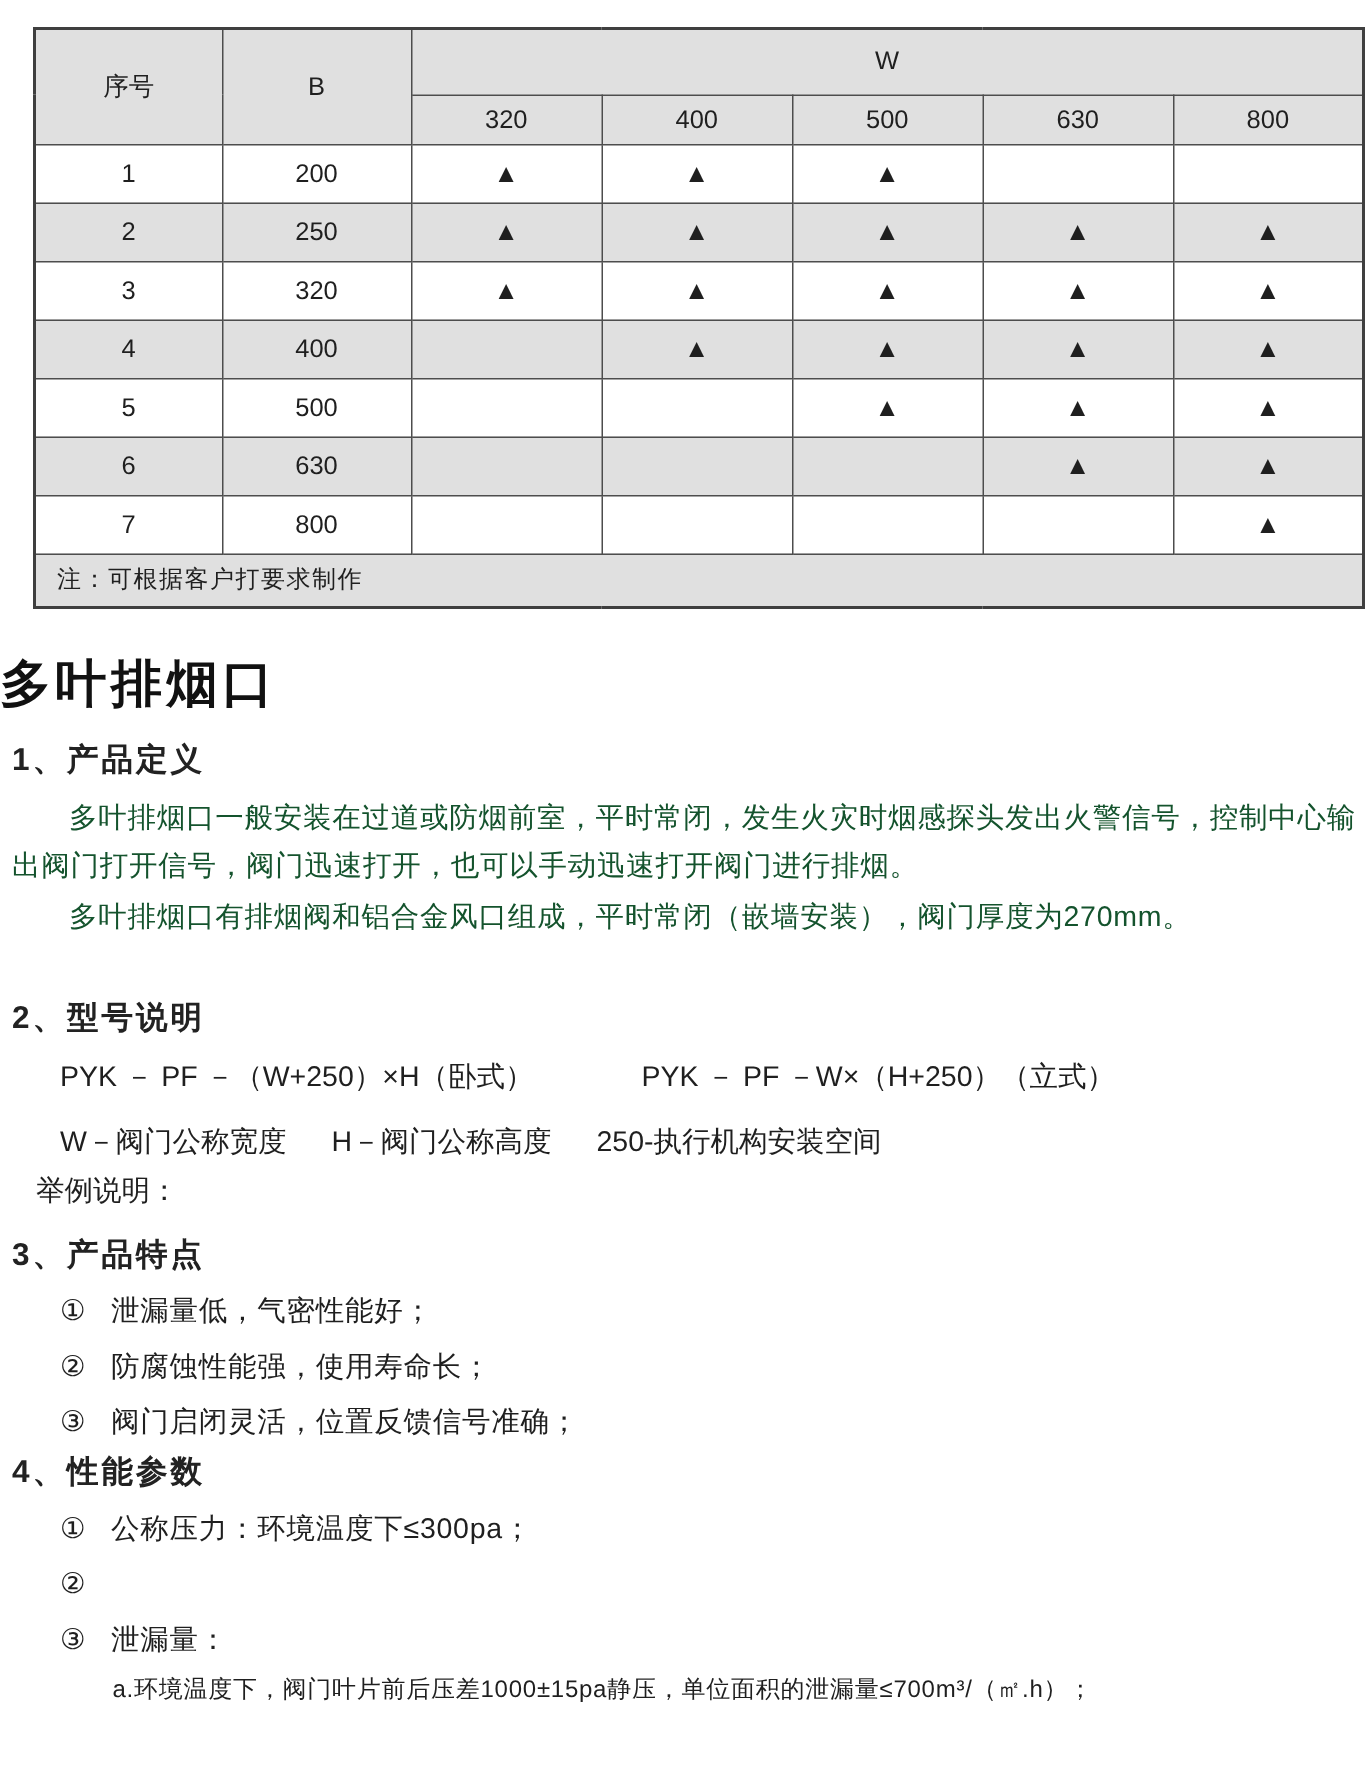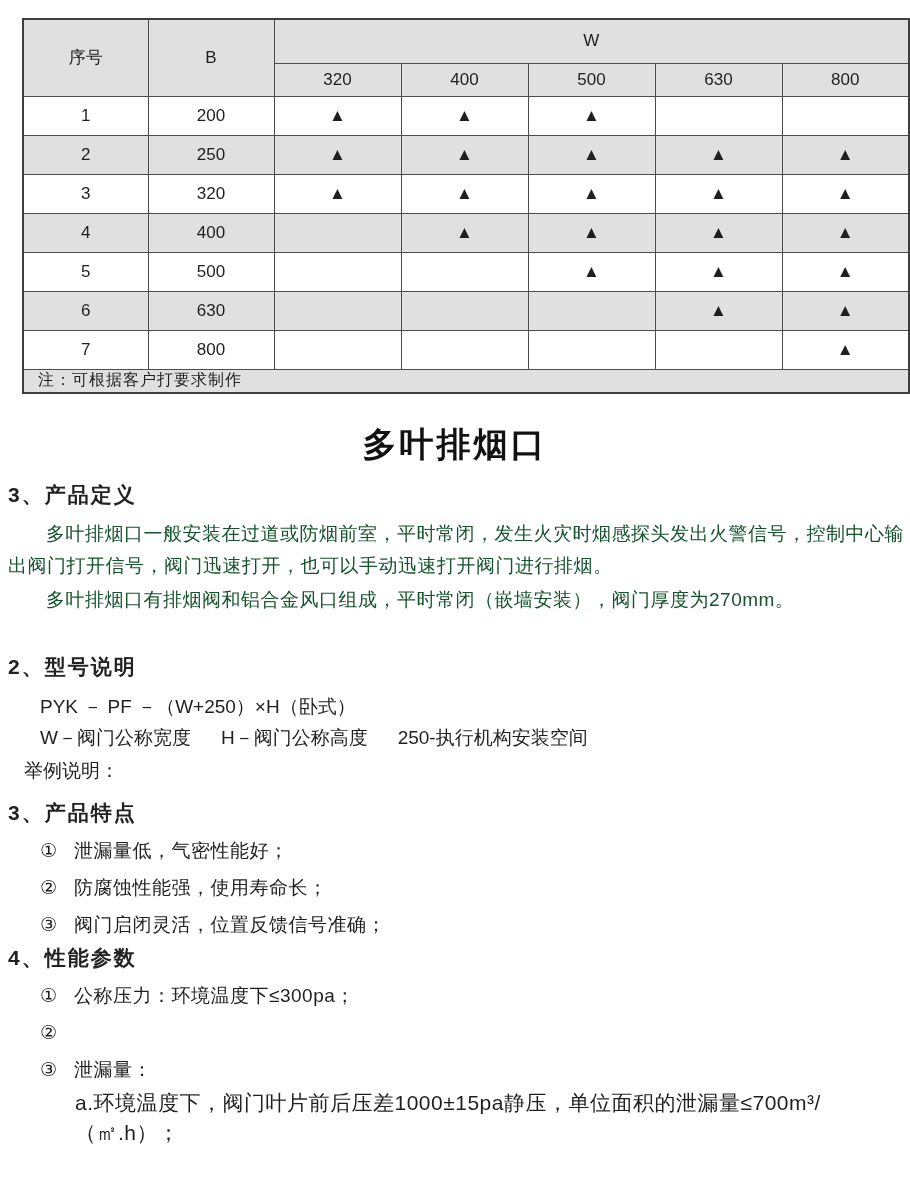--- a/index.html
+++ b/index.html
@@ -23,28 +23,28 @@
   }
   table.spec col.c-serial { width:125px; }
   table.spec col.c-b      { width:126px; }
   table.spec col.c-w      { width:127px; }
   tr.h-top th { height:44px; background:#e0e0e0; }
   tr.h-sub th { height:33px; background:#e0e0e0; }
   th.span2 { background:#e0e0e0; }
   tbody tr { height:39px; background:#ffffff; }
   tbody tr.shaded { background:#e0e0e0; }
   td.mark { font-size:15px; color:#0d0d0d; }
-  tr.note-row { height:24px; background:#e0e0e0; }
+  tr.note-row { height:36px; background:#e0e0e0; }
   tr.note-row td {
     text-align:left; padding-left:14px; font-size:16px; letter-spacing:1px;
   }
 
   
   .page-title {
-    margin-top:26px; text-align:center;
+    margin-top:26px; text-align:left;
     font-size:34px; font-weight:bold; letter-spacing:3px;
     line-height:48px; color:#111;
   }
 
   
   .content { margin:0 8px 0 8px; width:896px; }
   .sec-heading {
     font-size:21px; font-weight:bold; letter-spacing:2px;
     line-height:30px; color:#222;
   }
@@ -55,35 +55,35 @@
   }
   .para.p1 { margin-top:8px; }
   .para.p2 { margin-top:2px; }
 
   .s2 { margin-top:36px; }
   .formula-row {
     display:flex; gap:72px; margin:10px 0 0 32px;
     font-size:19px; line-height:30px;
   }
   .legend-row {
-    display:flex; gap:30px; margin:1px 0 0 32px;
+    display:flex; gap:30px; margin:13px 0 0 32px;
     font-size:19px; line-height:30px;
   }
   .example-label { margin:3px 0 0 16px; font-size:19px; line-height:30px; }
   .example-text  { margin:3px 0 0 32px; font-size:19px; line-height:30px; }
 
   .s3 { margin-top:12px; }
   .s4 { margin-top:4px; }
   ul.num-list { list-style:none; margin:0; padding:0 0 0 32px; }
   ul.num-list li {
     display:flex; margin-top:8px; font-size:19px; line-height:29px;
   }
   .item-num { width:34px; flex:0 0 34px; color:#1f1f1f; }
   .item-text { letter-spacing:0.5px; }
-  .sub-item { margin:4px 0 0 67px; font-size:21px; line-height:30px; letter-spacing:0.5px; }
+  .sub-item { margin:4px 0 0 67px; font-size:16px; line-height:30px; letter-spacing:0.5px; }
 </style>
 </head>
 <body>
 
 <div class="table-wrap">
   <table class="spec">
     <colgroup>
       <col class="c-serial">
         <col class="c-b">
       <col class="c-w">
@@ -177,29 +177,30 @@
       </tr>
     </tfoot>
   </table>
 </div>
 
 <h1 class="page-title">多叶排烟口</h1>
 
 <div class="content">
 
   <div class="s1">
-    <div class="sec-heading">3、产品定义</div>
+    <div class="sec-heading">1、产品定义</div>
     <p class="para p1">多叶排烟口一般安装在过道或防烟前室，平时常闭，发生火灾时烟感探头发出火警信号，控制中心输出阀门打开信号，阀门迅速打开，也可以手动迅速打开阀门进行排烟。</p>
     <p class="para p2">多叶排烟口有排烟阀和铝合金风口组成，平时常闭（嵌墙安装），阀门厚度为270mm。</p>
   </div>
 
   <div class="s2">
     <div class="sec-heading">2、型号说明</div>
     <div class="formula-row">
       <span>PYK － PF －（W+250）×H（卧式）</span>
+      <span>PYK － PF －W×（H+250）（立式）</span>
     </div>
     <div class="legend-row">
       <span>W－阀门公称宽度</span>
       <span>H－阀门公称高度</span>
       <span>250-执行机构安装空间</span>
     </div>
     <div class="example-label">举例说明：</div>
   </div>
 
   <div class="s3">

